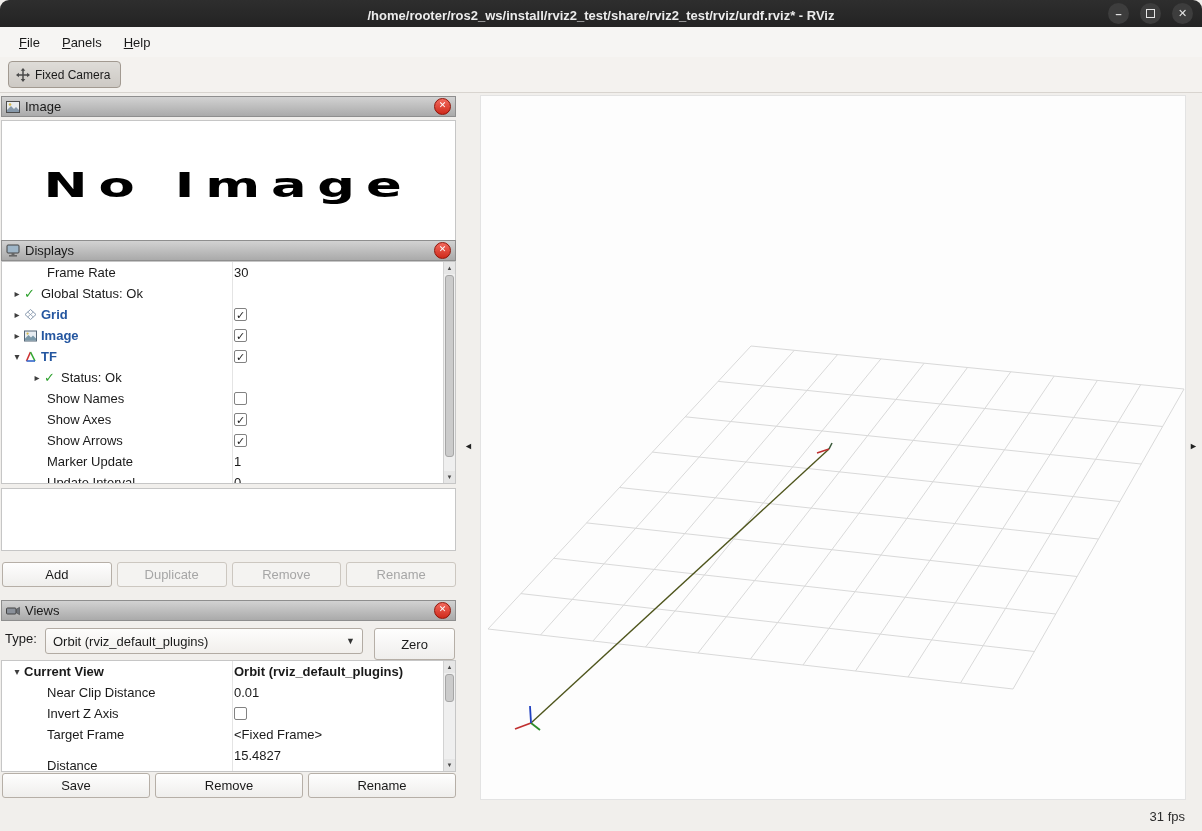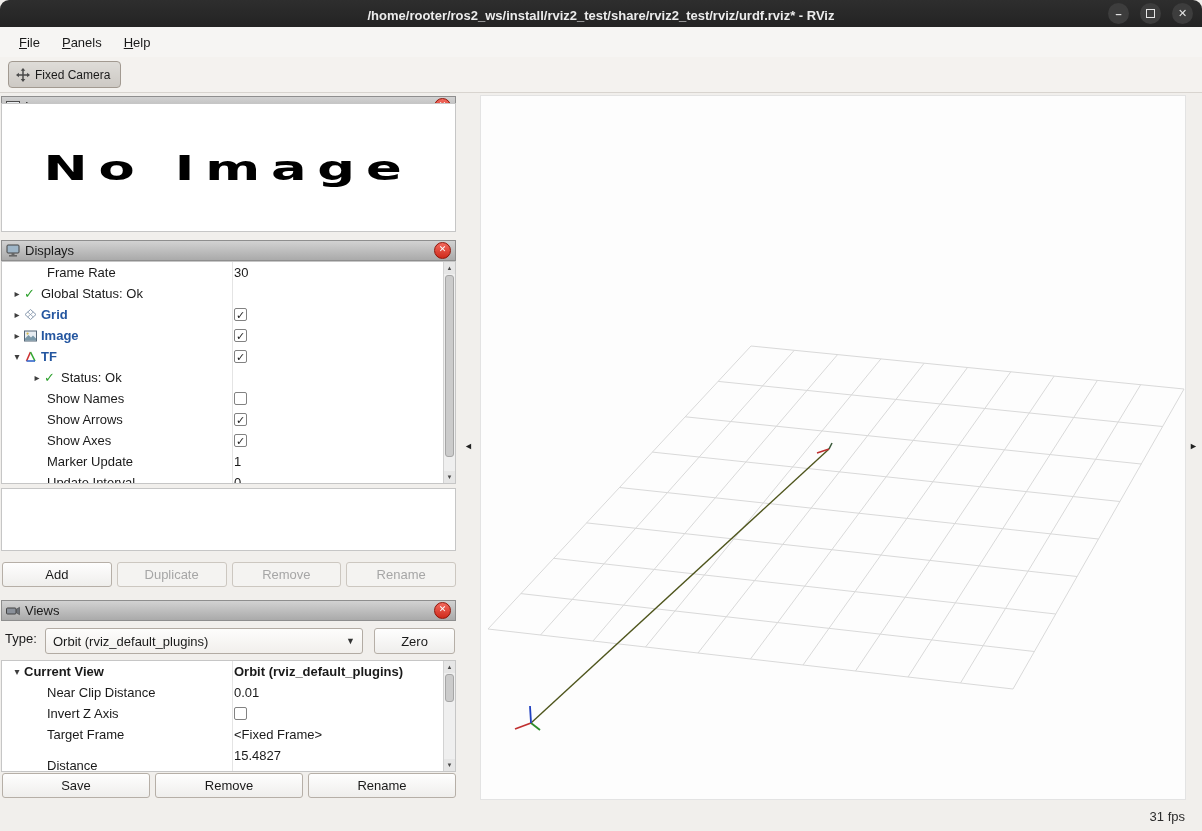--- a/index.html
+++ b/index.html
@@ -76,21 +76,21 @@
   .btn.disabled{color:#a6a6a6;border-color:#ccc7c0;background:#f4f3f1;}
   .btn-row{position:absolute;left:2px;width:454px;display:flex;gap:5px;}
   .btn-row .btn{flex:1;height:100%;}
   
   .type-label{position:absolute;left:5px;top:631px;}
   .combo{position:absolute;left:45px;top:628px;width:318px;height:26px;border:1px solid #b2aba3;
     border-radius:3px;background:linear-gradient(#fdfdfc,#f1efec);display:flex;align-items:center;
     padding:0 7px;box-sizing:border-box;}
   .combo-arrow{margin-left:auto;font-size:9px;color:#333;}
   .combo-arrow::before{content:"▼";}
-  .zero-btn{position:absolute;left:374px;top:628px;width:81px;height:26px;}
+  .zero-btn{position:absolute;left:374px;top:628px;width:81px;height:32px;}
   
   .viewport{position:absolute;left:480px;top:95px;width:706px;height:705px;background:#fdfdfd;
     border:1px solid #e3e3e3;box-sizing:border-box;}
   .collapse-arrow{position:absolute;font-size:9px;color:#222;}
   
   .reset-btn{position:absolute;left:3px;top:805px;width:52px;height:24px;margin-top:27px;}
   .fps{position:absolute;right:17px;top:809px;color:#2c2c2c;text-align:center;}
 </style>
 </head>
 <body>
@@ -142,21 +142,21 @@
   <span class="hdr-icon">
     <svg width="14" height="12">
         <rect x="0.5" y="0.5" width="13" height="11" fill="#e9ecef" stroke="#4d4d4d"></rect>
         <path d="M1 9 L5 5 L8 8 L10 6 L13 9 V11 H1 Z" fill="#8799aa"></path>
         <circle cx="4" cy="3.5" r="1.3" fill="#d4b84a"></circle>
       </svg>
   </span>
   <span>Image</span>
   <span class="close-btn"></span>
 </div>
-<div class="white-area" style="top:103px;height:129px">
+<div class="white-area" style="top:120px;height:129px">
   <div class="no-image-wrap">
     <span class="no-image-text">No Image</span>
   </div>
 </div>
 
 <div class="panel-header" style="top:240px">
   <span class="hdr-icon">
     <svg width="14" height="13">
         <rect x="1" y="1" width="12" height="8" rx="1" fill="#9fb6c8" stroke="#444"></rect>
         <rect x="5.5" y="9" width="3" height="2" fill="#666"></rect>
@@ -247,30 +247,30 @@
           <span class="tree-spacer"></span>
           <span class="tree-label">Show Names</span>
         </div>
         <div class="tree-value">
           <span class="checkbox"></span>
         </div>
       </div>
       <div class="tree-row">
         <div class="tree-left" style="padding-left: 28px;">
           <span class="tree-spacer"></span>
+          <span class="tree-label">Show Axes</span>
+        </div>
+        <div class="tree-value">
+          <span class="checkbox checked"></span>
+        </div>
+      </div>
+      <div class="tree-row">
+        <div class="tree-left" style="padding-left: 28px;">
+          <span class="tree-spacer"></span>
           <span class="tree-label">Show Arrows</span>
-        </div>
-        <div class="tree-value">
-          <span class="checkbox checked"></span>
-        </div>
-      </div>
-      <div class="tree-row">
-        <div class="tree-left" style="padding-left: 28px;">
-          <span class="tree-spacer"></span>
-          <span class="tree-label">Show Axes</span>
         </div>
         <div class="tree-value">
           <span class="checkbox checked"></span>
         </div>
       </div>
       <div class="tree-row">
         <div class="tree-left" style="padding-left: 28px;">
           <span class="tree-spacer"></span>
           <span class="tree-label">Marker Update</span>
         </div>

